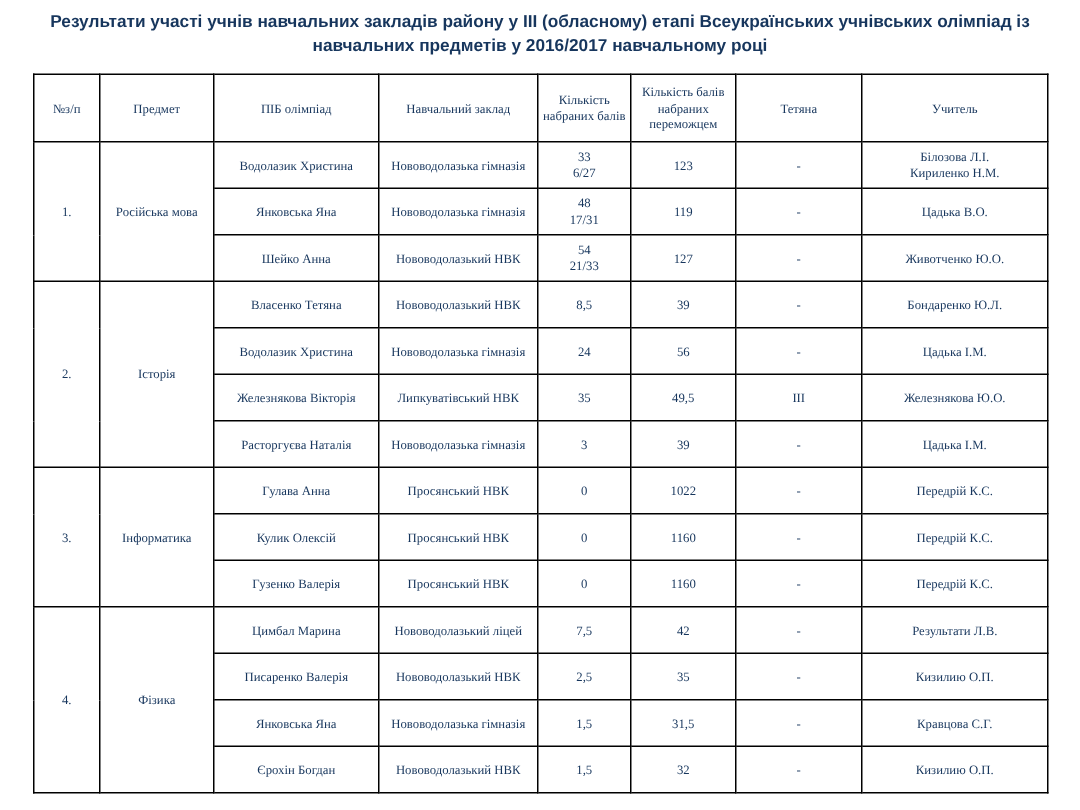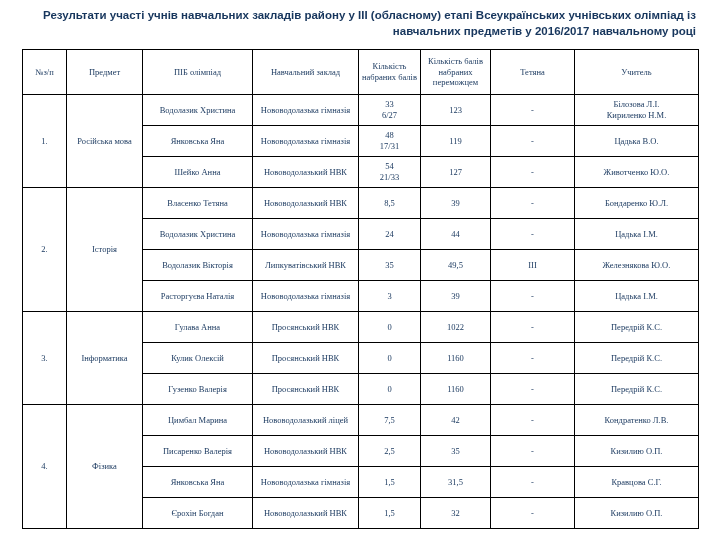--- a/index.html
+++ b/index.html
@@ -7,21 +7,21 @@
     width:720px;height:540px;
     background:#ffffff;
     font-family:"Liberation Serif", serif;
     color:#17365d;
     overflow:hidden;
   }
   .slide{width:720px;height:540px;position:relative;}
   .title{
     margin:8px auto 0 auto;
     width:672px;
-    text-align:right;
+    text-align:center;
     font-family:"Liberation Sans", sans-serif;
     font-weight:bold;
     font-size:11.5px;
     line-height:1.35;
     color:#17365d;
   }
   table.results{
     border-collapse:collapse;
     table-layout:fixed;
     margin:10px 0 0 22px;
@@ -121,26 +121,26 @@
           <td>Нововодолазький НВК</td>
           <td>8,5</td>
           <td>39</td>
           <td>-</td>
           <td>Бондаренко Ю.Л.</td>
         </tr>
         <tr>
           <td>Водолазик Христина</td>
           <td>Нововодолазька гімназія</td>
           <td>24</td>
-          <td>44</td>
+          <td>56</td>
           <td>-</td>
           <td>Цадька І.М.</td>
         </tr>
         <tr>
-          <td>Водолазик Вікторія</td>
+          <td>Железнякова Вікторія</td>
           <td>Липкуватівський НВК</td>
           <td>35</td>
           <td>49,5</td>
           <td>ІІІ</td>
           <td>Железнякова Ю.О.</td>
         </tr>
         <tr>
           <td>Расторгуєва Наталія</td>
           <td>Нововодолазька гімназія</td>
           <td>3</td>
@@ -175,21 +175,21 @@
           <td>Передрій К.С.</td>
         </tr>
         <tr>
           <td class="group-cell" rowspan="4">4.</td>
           <td class="group-cell" rowspan="4">Фізика</td>
           <td>Цимбал Марина</td>
           <td>Нововодолазький ліцей</td>
           <td>7,5</td>
           <td>42</td>
           <td>-</td>
-          <td>Кондратенко Л.В.</td>
+          <td>Результати Л.В.</td>
         </tr>
         <tr>
           <td>Писаренко Валерія</td>
           <td>Нововодолазький НВК</td>
           <td>2,5</td>
           <td>35</td>
           <td>-</td>
           <td>Кизилию О.П.</td>
         </tr>
         <tr>

